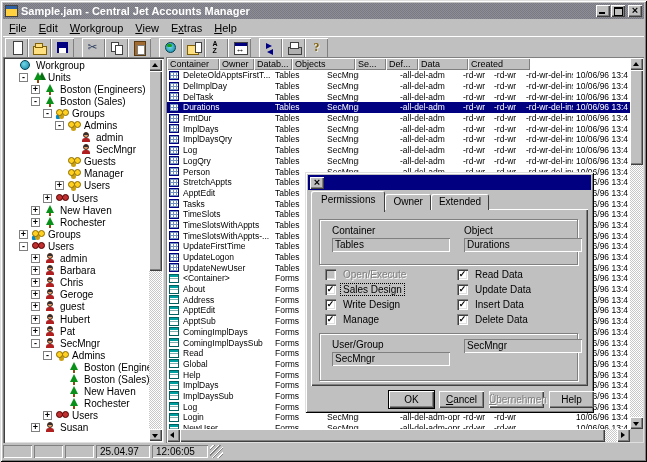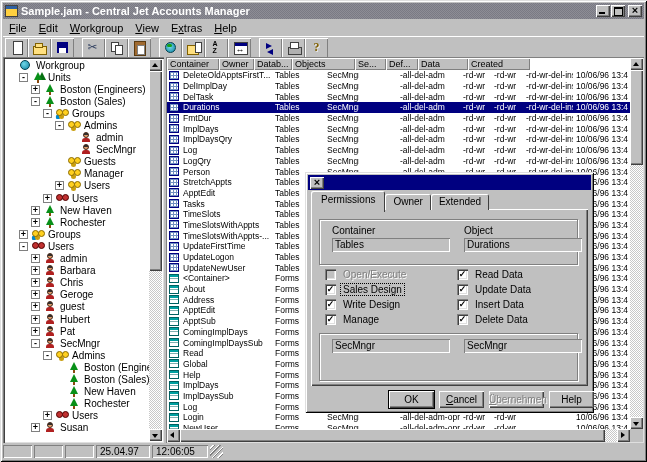--- a/index.html
+++ b/index.html
@@ -891,20 +891,21 @@
             <span class="cbox">✓</span>
             <span class="cblab">Insert Data</span>
           </label>
           <label class="cb">
             <span class="cbox">✓</span>
             <span class="cblab">Delete Data</span>
           </label>
         </div>
       <div class="grp g2">
         <div class="fcol">
+          <div class="flabel">User/Group</div>
           <div class="fbox fld">SecMngr</div>
         </div>
         <div class="fcol">
           <div class="fbox fld">SecMngr</div>
         </div>
       </div>
     </div>
     <div class="dbtns">
         <button class="dbtn def">OK</button>
         <button class="dbtn"><u>C</u>ancel</button>

